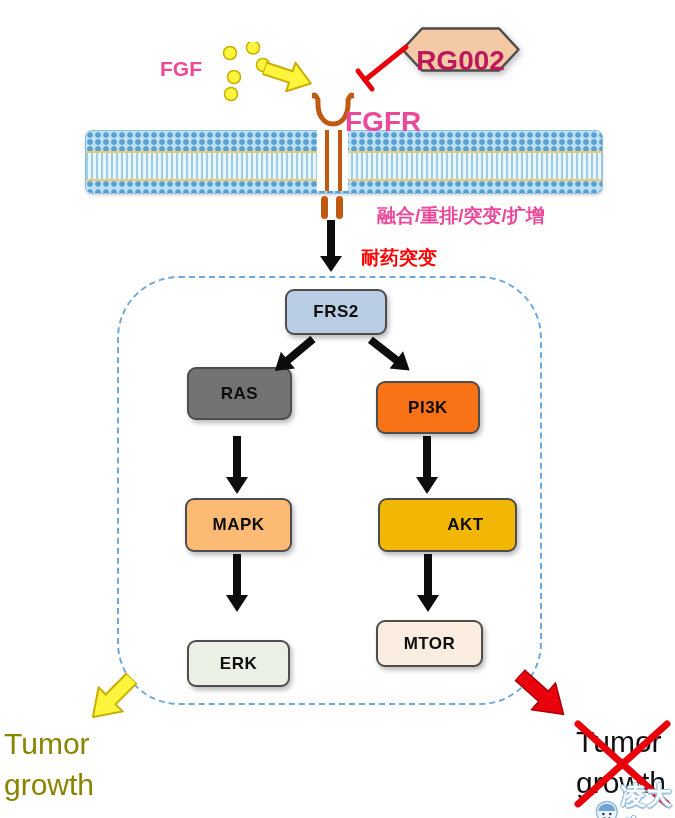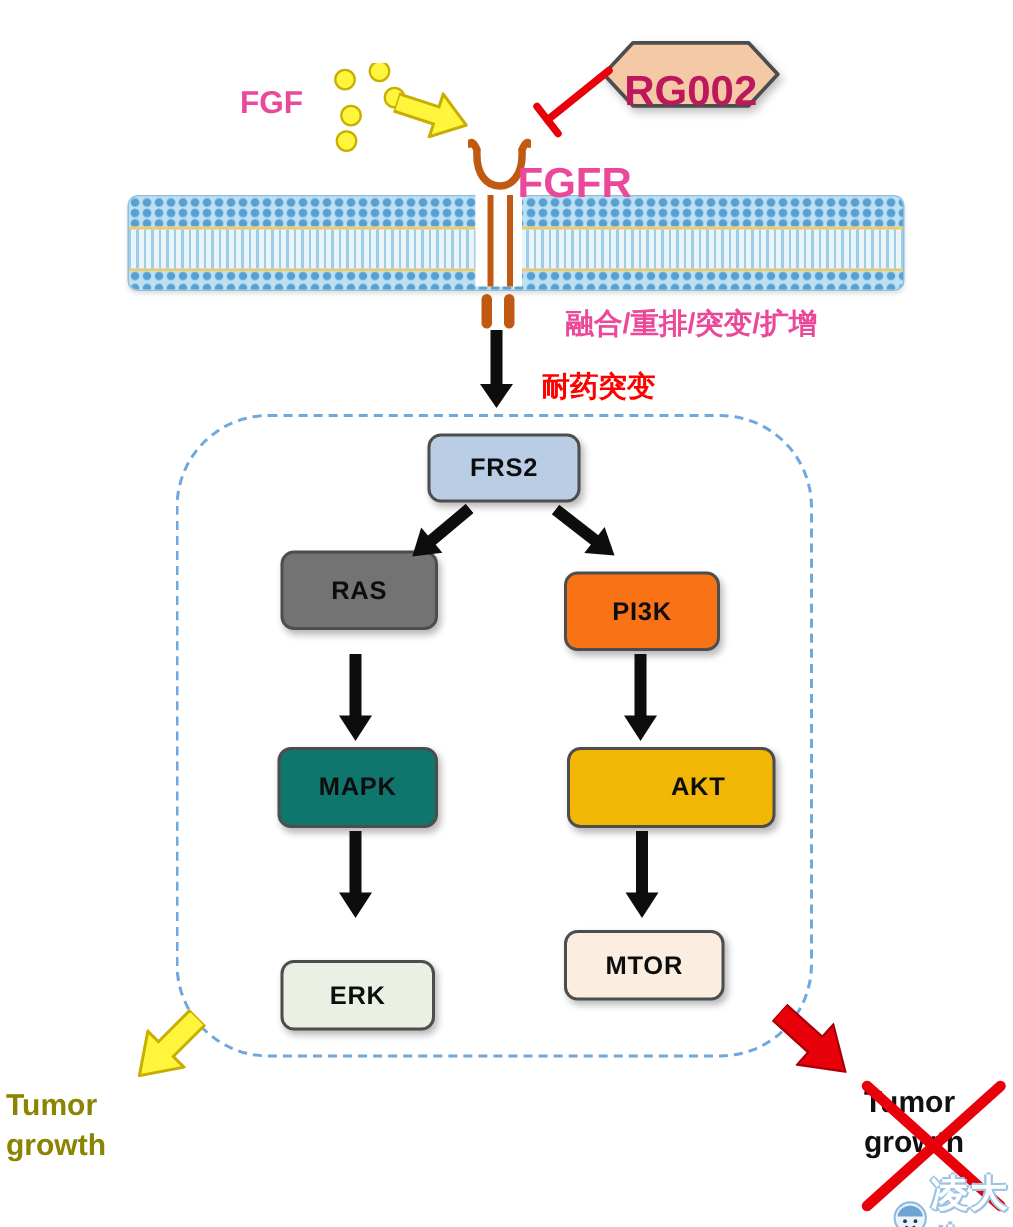--- a/index.html
+++ b/index.html
@@ -37,27 +37,27 @@
 
   
   .pathway-box{position:absolute;left:117px;top:276px;width:421px;height:425px;
                border:2px dashed #6FA8DC;border-radius:62px;}
   .node{position:absolute;display:flex;align-items:center;justify-content:center;
         border:2.5px solid #4d4d4d;border-radius:9px;font-weight:bold;font-size:17px;
         color:#0d0d0d;letter-spacing:.5px;box-shadow:2px 3px 5px rgba(0,0,0,.28);}
   #node-frs2{left:285px;top:289px;width:98px;height:42px;background:#B9CDE5;}
   #node-ras {left:187px;top:367px;width:101px;height:49px;background:#737373;}
   #node-pi3k{left:376px;top:381px;width:100px;height:49px;background:#f97316;}
-  #node-mapk{left:185px;top:498px;width:103px;height:50px;background:#0f766e;}
+  #node-mapk{left:185px;top:498px;width:103px;height:50px;background:#fdba74;}
   #node-akt {left:378px;top:498px;width:99px;height:50px;background:#F2B705;padding-left:36px;}
   #node-erk {left:187px;top:640px;width:99px;height:43px;background:#EAF1E4;}
   #node-mtor{left:376px;top:620px;width:103px;height:43px;background:#FBEEE1;}
 
   
-  .tumor{position:absolute;font-weight:bold;font-size:20px;line-height:1.35;}
+  .tumor{position:absolute;font-weight:normal;font-size:30px;line-height:1.35;}
   .tumor-left{left:4px;top:724px;color:#8A8400;}
   .tumor-right{left:576px;top:722px;color:#111;}
 
   
   .watermark{position:absolute;left:595px;top:779px;display:flex;align-items:center;gap:2px;}
   .wm-text{font-weight:bold;font-size:25px;color:#ffffff;letter-spacing:1px;
            text-shadow:-1.5px 0 #9CC3E6,1.5px 0 #9CC3E6,0 -1.5px #9CC3E6,0 1.5px #9CC3E6,1px 1px 0 #9CC3E6;}
 </style>
 </head>
 <body>

